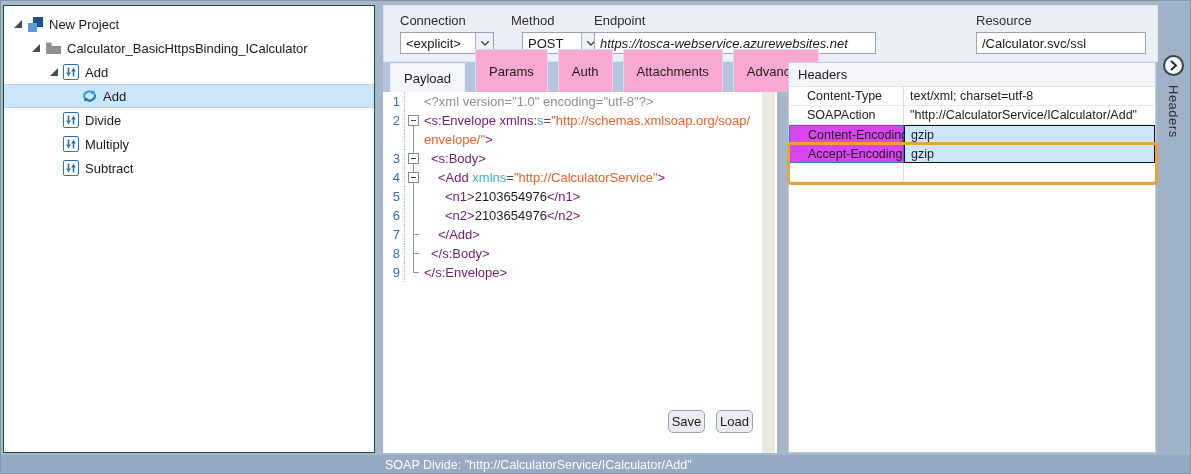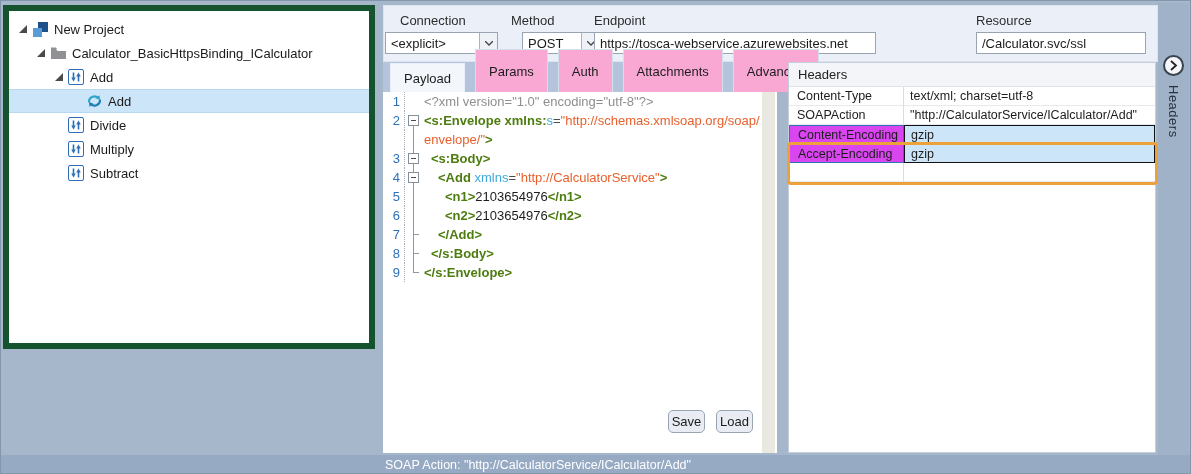--- a/index.html
+++ b/index.html
@@ -2,22 +2,22 @@
 <html><head>
 <meta charset="utf-8">
 <style>
   html,body{margin:0;padding:0}
   body{width:1191px;height:474px;position:relative;background:#a6b7cc;
        font-family:"Liberation Sans",sans-serif;overflow:hidden;
        -webkit-font-smoothing:antialiased}
   .outer-frame{position:absolute;inset:0;border:1px solid #8296ac;pointer-events:none;z-index:50}
 
   
-  .left-panel{position:absolute;left:3px;top:5px;width:372px;height:344px;background:#fff;
-              border:6px solid #14532d;box-sizing:border-box;overflow:hidden}
+  .left-panel{position:absolute;left:3px;top:5px;width:372px;height:448px;background:#fff;
+              border:1px solid #14532d;box-sizing:border-box;overflow:hidden}
   .tree{padding-top:6px}
   .tree-row{position:relative;height:24px;display:flex;align-items:center;font-size:13px;color:#1a1a1a;box-sizing:border-box}
   .tree-row.selected{background:#cde5f8;border-top:1px solid #b5d9f2;border-bottom:1px solid #b5d9f2}
   .expander{width:12px;height:12px;flex:none;display:flex;align-items:center;justify-content:center}
   .tree-icon{width:18px;height:18px;flex:none;margin:0 5px 0 2px;display:flex;align-items:center;justify-content:center}
   .tree-label{white-space:nowrap}
 
   
   .toolbar{position:absolute;left:383px;top:5px;width:775px;height:57px;background:#ebf0f8;
            border:1px solid #dde4ef;box-sizing:border-box}
@@ -44,41 +44,41 @@
   .fold{width:17px;position:relative;flex:none}
   .fold .sp{position:absolute;left:8px;top:0;bottom:0;width:1px;background:#8d98a4}
   .fold .sp.start{top:6px}
   .fold .sp.half{bottom:auto;height:10px}
   .fold .hz{position:absolute;left:8px;top:9px;width:6px;height:1px;background:#8d98a4}
   .fold .bx{position:absolute;left:3px;top:4px;width:11px;height:11px;background:#fff;
             border:1px solid #848f9b;box-sizing:border-box}
   .fold .bx i{position:absolute;left:2px;right:2px;top:4px;height:1px;background:#4a4a4a}
   .code-text{padding-left:2px}
   .cd-decl{color:#8f8f8f}
-  .cd-tag{color:#4d7c0f;font-weight:bold}
+  .cd-tag{color:#701a75;font-weight:normal}
   .cd-attr{color:#3fa9dc}
   .cd-eq{color:#4a4a4a}
   .cd-str{color:#e8602c}
   .cd-txt{color:#1c1c1c}
   .btn{position:absolute;width:37px;height:23px;background:#e9edf3;border:1px solid #9aa5b4;
        font-size:13px;color:#1c1c1c;display:flex;align-items:center;justify-content:center;
        box-sizing:border-box;cursor:default;border-radius:5px}
   .btn-save{left:285px;top:348px}.btn-load{left:333px;top:348px}
 
   
   .headers-panel{position:absolute;left:788px;top:62px;width:368px;height:391px;background:#fff;
                  border:1px solid #c5cfdc;box-sizing:border-box}
   .hp-title{height:23px;background:#f3f5f8;border-bottom:1px solid #dfe3e9;display:flex;
             align-items:center;padding-left:9px;font-size:13px;color:#222}
   .hp-cols{height:20px;display:flex;background:linear-gradient(#f2f7fd,#dbe7f6);
            border-bottom:1px solid #c8d4e2;font-size:12.5px;color:#222}
   .hp-col-name{width:115px;padding-left:6px;border-right:1px solid #c2cfde;display:flex;align-items:center;box-sizing:border-box}
   .hp-col-value{flex:1;padding-left:6px;display:flex;align-items:center}
   .hp-row{height:19px;display:flex;font-size:12.5px;color:#1c1c1c}
-  .hp-cell-name{width:115px;padding-left:8px;border-right:1px solid #d8dde3;border-bottom:1px solid #e6e9ed;
+  .hp-cell-name{width:115px;padding-left:18px;border-right:1px solid #d8dde3;border-bottom:1px solid #e6e9ed;
                 display:flex;align-items:center;box-sizing:border-box;white-space:nowrap}
   .hp-cell-value{flex:1;padding-left:6px;border-bottom:1px solid #e6e9ed;display:flex;align-items:center;
                  box-sizing:border-box;white-space:nowrap;overflow:hidden}
   .hp-row.hl .hp-cell-name{background:#d946ef;border:1px solid #2d74b9}
   .hp-row.hl .hp-cell-value{background:#cde5f8;border:1px solid #121212}
   .orange-box{position:absolute;left:-2px;right:-3px;top:79px;height:43px;border:3px solid #eda13b;
               border-radius:4px;box-sizing:border-box;pointer-events:none;z-index:5}
 
   
   .side-strip{position:absolute;left:1158px;top:3px;width:31px;height:452px;background:#9fb2c8}
@@ -196,37 +196,37 @@
       </div>
     </div>
 </div>
 
 <div class="toolbar">
   <div class="fld-label" style="left:16px">Connection</div>
   <div class="fld-label" style="left:127px">Method</div>
   <div class="fld-label" style="left:210px">Endpoint</div>
   <div class="fld-label" style="left:592px">Resource</div>
 
-  <div class="combo" style="left:1px;width:113px">
+  <div class="combo" style="left:16px;width:94px">
     <span class="txt">&lt;explicit&gt;</span>
     <span class="dd">
       <svg width="8" height="5" viewBox="0 0 8 5">
           <path d="M0 0 L4 4 L8 0" fill="none" stroke="#444" stroke-width="1.3"></path>
         </svg>
     </span>
   </div>
   <div class="combo" style="left:138px;width:78px">
     <span class="txt">POST</span>
     <span class="dd">
       <svg width="8" height="5" viewBox="0 0 8 5">
           <path d="M0 0 L4 4 L8 0" fill="none" stroke="#444" stroke-width="1.3"></path>
         </svg>
     </span>
   </div>
-  <input class="tb-input" style="left: 210px; width: 282px;" value="https://tosca-webservice.azurewebsites.net">
+  <input class="tb-input" style="left: 210px; width: 282px; font-style: italic;" value="https://tosca-webservice.azurewebsites.net">
   <input class="tb-input" style="left: 592px; width: 170px;" value="/Calculator.svc/ssl">
 </div>
 
 <div class="editor-panel">
   <div class="tabs">
       <div class="tab active">Payload</div>
       <div class="tab">Params</div>
       <div class="tab">Auth</div>
       <div class="tab">Attachments</div>
       <div class="tab">Advanced</div>
@@ -277,14 +277,14 @@
 
 <div class="side-strip"></div>
 <div class="collapse-circle">
   <svg width="9" height="11" viewBox="0 0 9 11">
     <path d="M2 1 L7 5.5 L2 10" fill="none" stroke="#222" stroke-width="1.8"></path>
   </svg>
 </div>
 <div class="side-label">Headers</div>
 
 <div class="status-bar">
-  <span>SOAP Action: "http://CalculatorService/ICalculator/Add"</span>
+  <span>SOAP Divide: "http://CalculatorService/ICalculator/Add"</span>
 </div>
 
 </body></html>

